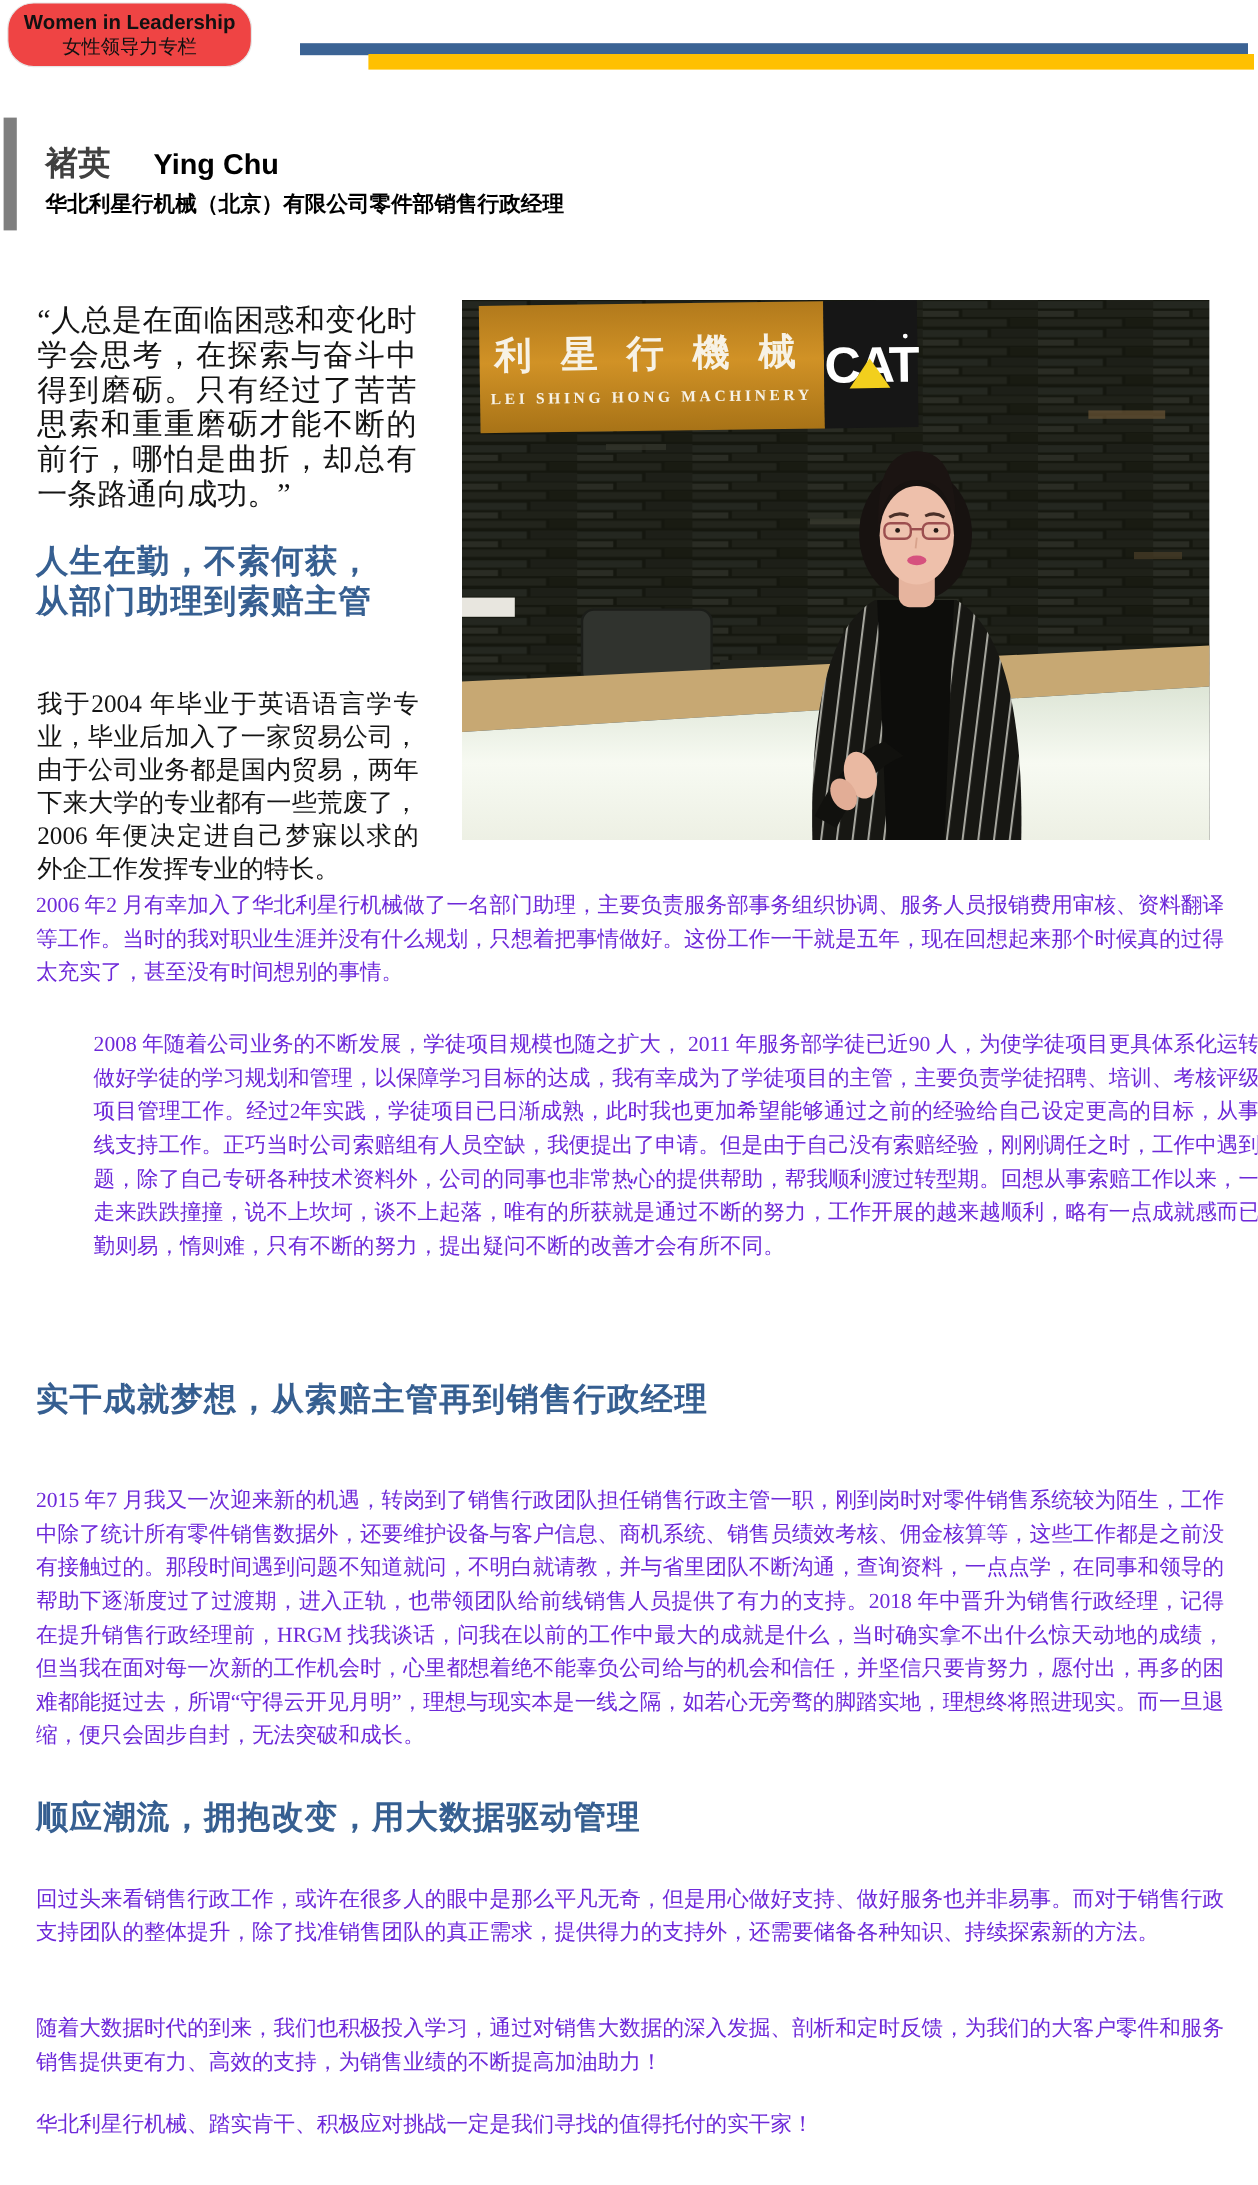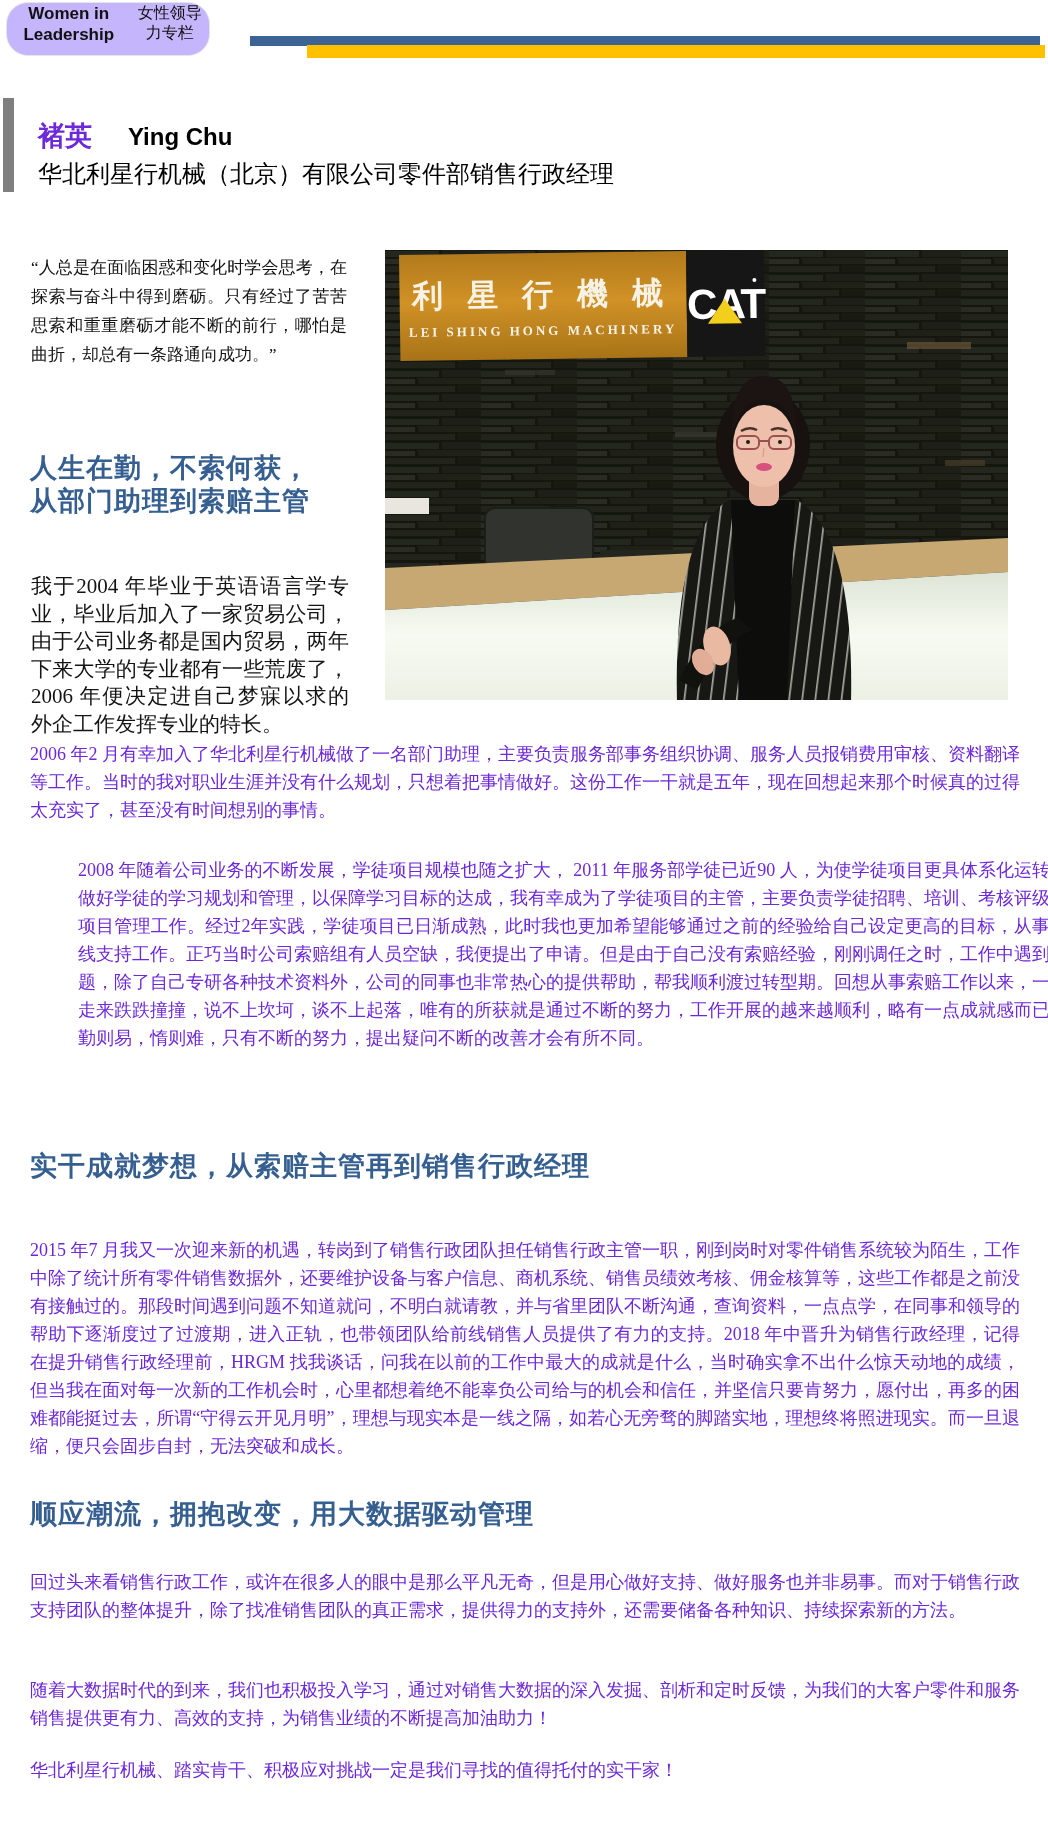--- a/index.html
+++ b/index.html
@@ -1,36 +1,36 @@
 <!DOCTYPE html>
 <html><head>
 <meta charset="utf-8">
 <style>
   html,body{margin:0;padding:0;background:#ffffff;}
   .page{position:relative;width:1048px;height:1821px;background:#ffffff;overflow:hidden;
         font-family:"Liberation Serif","DejaVu Serif",serif;color:#1a1a1a;}
 
   
-  .badge{position:absolute;left:6px;top:2px;width:202px;height:52px;background:#c4b5fd;
+  .badge{position:absolute;left:6px;top:2px;width:202px;height:52px;background:#ef4444;
          border:1px solid #e6e6e6;border-radius:22px;text-align:center;
-         display:flex;flex-direction:row;justify-content:center;line-height:1.25;}
+         display:flex;flex-direction:column;justify-content:center;line-height:1.25;}
   .badge-title{font-family:"Liberation Sans","DejaVu Sans",sans-serif;font-weight:bold;font-size:17px;color:#111;}
   .badge-sub{font-size:16px;color:#111;}
   .rule-blue{position:absolute;left:250px;top:36px;width:790px;height:10px;background:#3b6394;}
   .rule-gold{position:absolute;left:307px;top:45px;width:738px;height:13px;background:#ffc000;}
 
   
   .accent-bar{position:absolute;left:3px;top:98px;width:11px;height:94px;background:#7f7f7f;}
   .name-line{position:absolute;left:38px;top:118px;white-space:nowrap;}
-  .name-cn{font-size:27px;font-weight:bold;color:#6d28d9;}
+  .name-cn{font-size:27px;font-weight:bold;color:#404040;}
   .name-en{font-family:"Liberation Sans","DejaVu Sans",sans-serif;font-size:24px;font-weight:bold;color:#000;margin-left:32px;}
-  .person-title{position:absolute;left:38px;top:158px;font-size:24px;font-weight:normal;color:#000;white-space:nowrap;}
+  .person-title{position:absolute;left:38px;top:158px;font-size:18px;font-weight:bold;color:#000;white-space:nowrap;}
 
   
-  .pull-quote{position:absolute;left:31px;top:253px;width:316px;font-size:17px;line-height:29px;
+  .pull-quote{position:absolute;left:31px;top:253px;width:316px;font-size:25px;line-height:29px;
               text-align:justify;color:#141414;}
   .h-blue{color:#365f91;font-weight:bold;letter-spacing:1px;text-align:right;}
   .h1{position:absolute;left:30px;top:452px;font-size:27px;line-height:33px;}
   .col-para{position:absolute;left:31px;top:548px;width:318px;font-size:21px;line-height:27.5px;
             text-align:justify;color:#141414;margin-top:25px;}
 
   .photo{position:absolute;left:385px;top:250px;width:623px;height:450px;}
 
   
   .para{position:absolute;left:30px;width:990px;font-size:18px;line-height:28px;

